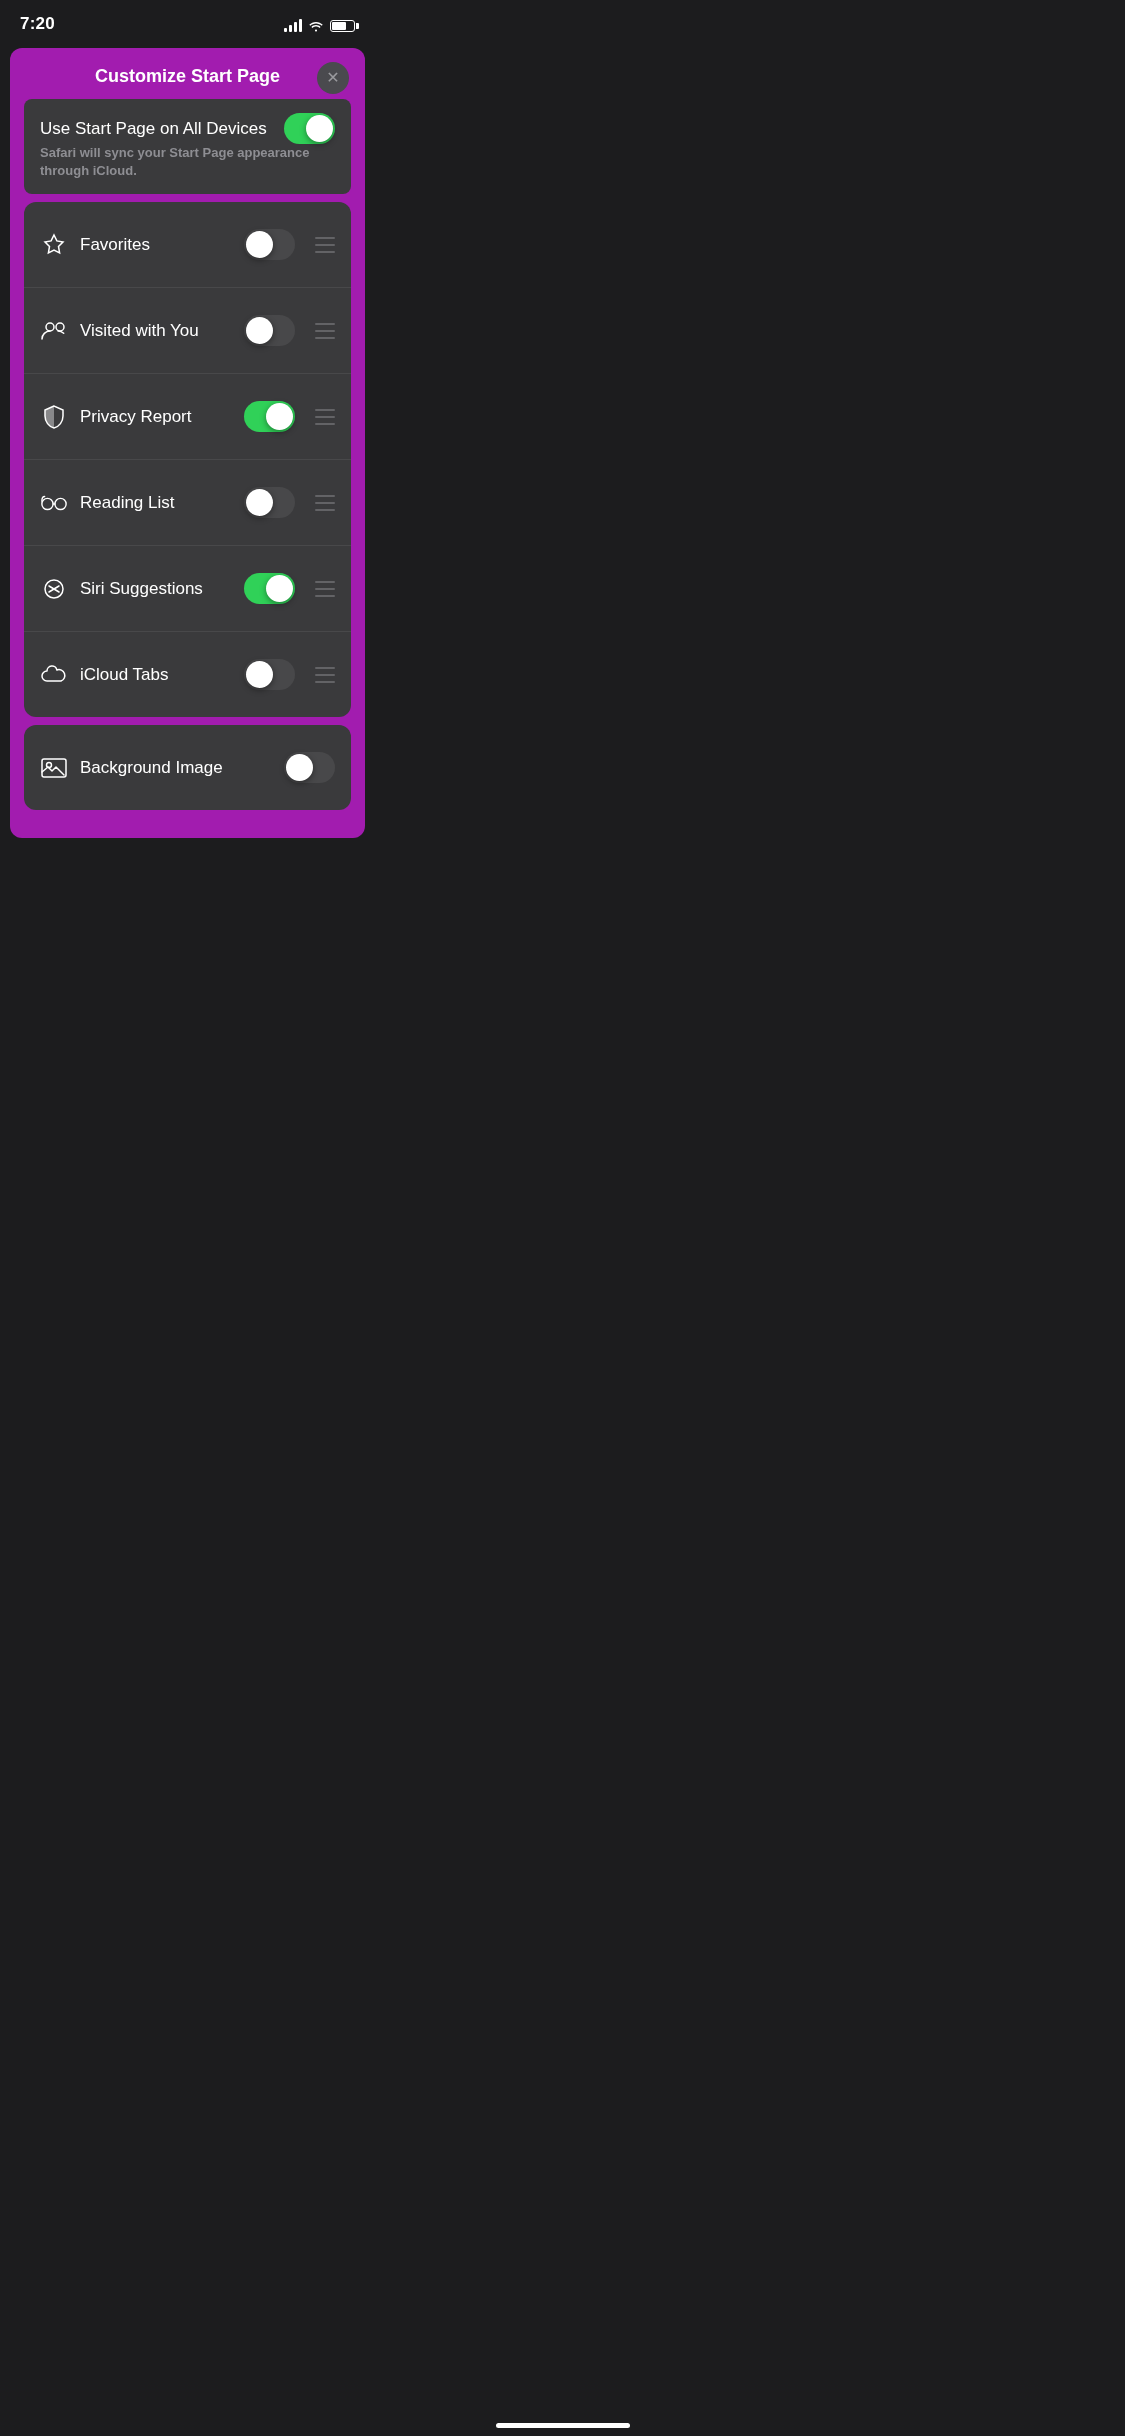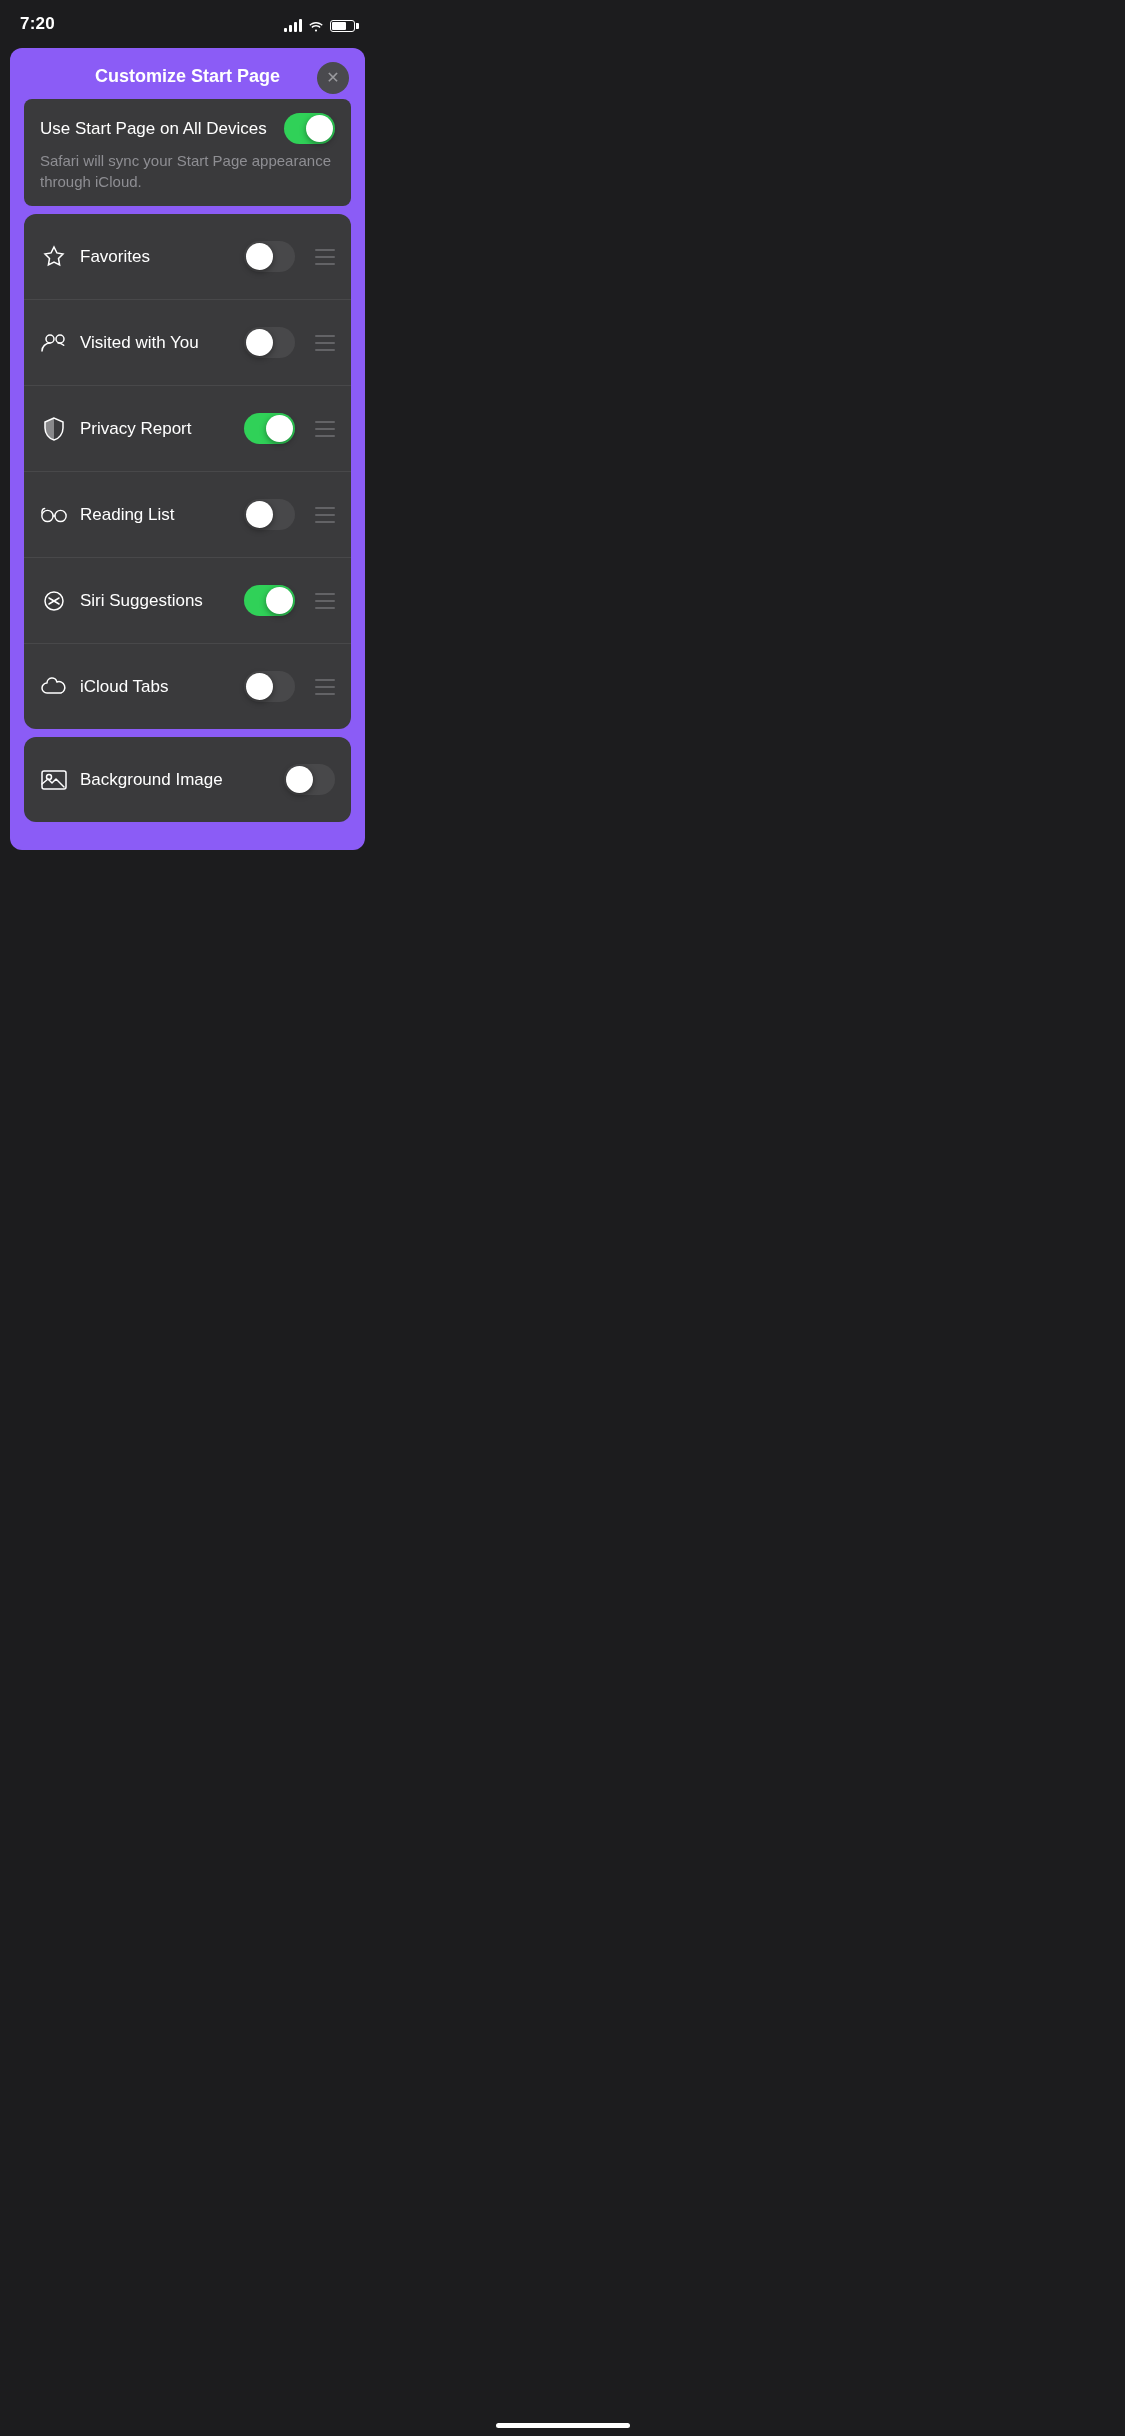--- a/index.html
+++ b/index.html
@@ -79,21 +79,21 @@
 
     .battery-fill {
       background: white;
       height: 100%;
       width: 65%;
       border-radius: 1px;
     }
 
     
     .sheet-bg {
-      background: #8b5cf6;
+      background: #a21caf;
       border-radius: 12px;
       margin: 4px 10px;
       padding-bottom: 20px;
     }
 
     
     .sheet-header {
       display: flex;
       justify-content: center;
       align-items: center;
@@ -142,24 +142,25 @@
       align-items: center;
       justify-content: space-between;
     }
 
     .sync-label {
       font-size: 17px;
       color: white;
     }
 
     .sync-subtitle {
-      font-size: 15px;
+      font-size: 13px;
       color: #8e8e93;
-      margin-top: 6px;
+      margin-top: 0;
       line-height: 1.4;
+      font-weight: bold;
     }
 
     
     .toggle {
       width: 51px;
       height: 31px;
       border-radius: 15.5px;
       position: relative;
       cursor: pointer;
       flex-shrink: 0;

